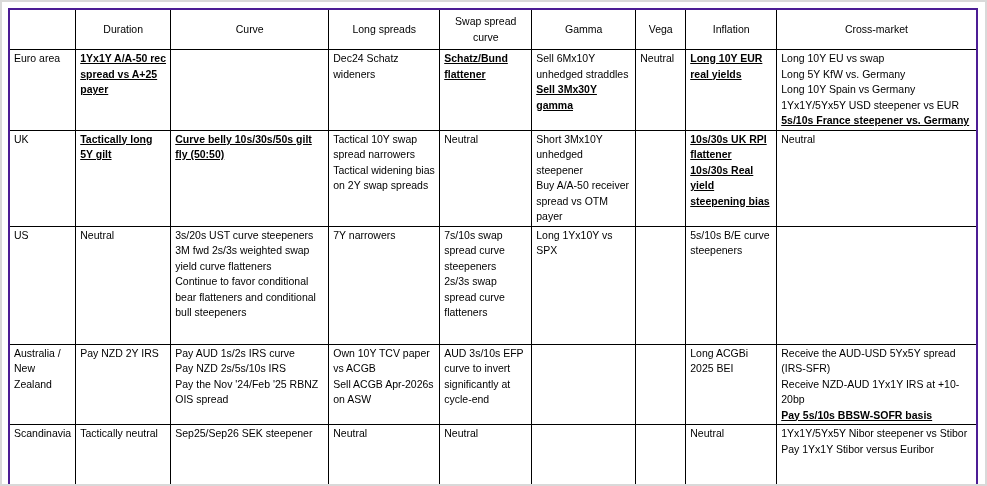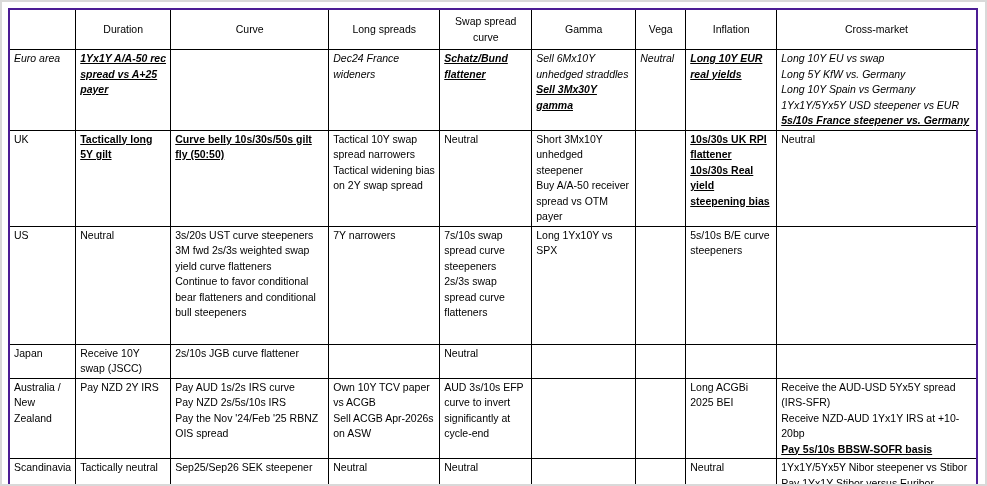--- a/index.html
+++ b/index.html
@@ -44,21 +44,21 @@
   col.c0 { width: 64px; }
   col.c1 { width: 95px; }
   col.c2 { width: 158px; }
   col.c3 { width: 111px; }
   col.c4 { width: 92px; }
   col.c5 { width: 104px; }
   col.c6 { width: 50px; }
   col.c7 { width: 91px; }
   col.c8 { width: 200px; }
   
-  .matrix tbody tr:nth-child(1) { height: 80px; font-style: italic; }
+  .matrix tbody tr:nth-child(1) { height: 80px; }
   .matrix tbody tr:nth-child(2) { height: 84px; }
   .matrix tbody tr:nth-child(3) { height: 118px; }
   .matrix tbody tr:nth-child(4) { height: 34px; }
   .matrix tbody tr:nth-child(5) { height: 74px; padding-left: 17px; }
   .matrix tbody tr:nth-child(6) { height: 20px; }
   .item { margin: 0; }
   .item.strong {
     font-weight: bold;
     text-decoration: underline;
   }
@@ -92,21 +92,21 @@
       </tr>
   </thead>
   <tbody id="table-body">
       <tr>
         <td>Euro area</td>
         <td>
           <div class="item strong">1Yx1Y A/A-50 rec spread vs A+25 payer</div>
         </td>
         <td></td>
         <td>
-          <div class="item">Dec24 France wideners</div>
+          <div class="item">Dec24 Schatz wideners</div>
         </td>
         <td>
           <div class="item strong">Schatz/Bund flattener</div>
         </td>
         <td>
           <div class="item">Sell 6Mx10Y unhedged straddles</div>
           <div class="item strong">Sell 3Mx30Y gamma</div>
         </td>
         <td>
           <div class="item">Neutral</div>
@@ -125,21 +125,21 @@
       <tr>
         <td>UK</td>
         <td>
           <div class="item strong">Tactically long 5Y gilt</div>
         </td>
         <td>
           <div class="item strong">Curve belly 10s/30s/50s gilt fly (50:50)</div>
         </td>
         <td>
           <div class="item">Tactical 10Y swap spread narrowers</div>
-          <div class="item">Tactical widening bias on 2Y swap spread</div>
+          <div class="item">Tactical widening bias on 2Y swap spreads</div>
         </td>
         <td>
           <div class="item">Neutral</div>
         </td>
         <td>
           <div class="item">Short 3Mx10Y unhedged steepener</div>
           <div class="item">Buy A/A-50 receiver spread vs OTM payer</div>
         </td>
         <td></td>
         <td>
@@ -167,37 +167,20 @@
           <div class="item">7s/10s swap spread curve steepeners</div>
           <div class="item">2s/3s swap spread curve flatteners</div>
         </td>
         <td>
           <div class="item">Long 1Yx10Y vs SPX</div>
         </td>
         <td></td>
         <td>
           <div class="item">5s/10s B/E curve steepeners</div>
         </td>
-        <td></td>
-      </tr>
-      <tr>
-        <td>Japan</td>
-        <td>
-          <div class="item">Receive 10Y swap (JSCC)</div>
-        </td>
-        <td>
-          <div class="item">2s/10s JGB curve flattener</div>
-        </td>
-        <td></td>
-        <td>
-          <div class="item">Neutral</div>
-        </td>
-        <td></td>
-        <td></td>
-        <td></td>
         <td></td>
       </tr>
       <tr>
         <td>Australia / New Zealand</td>
         <td>
           <div class="item">Pay NZD 2Y IRS</div>
         </td>
         <td>
           <div class="item">Pay AUD 1s/2s IRS curve</div>
           <div class="item">Pay NZD 2s/5s/10s IRS</div>

